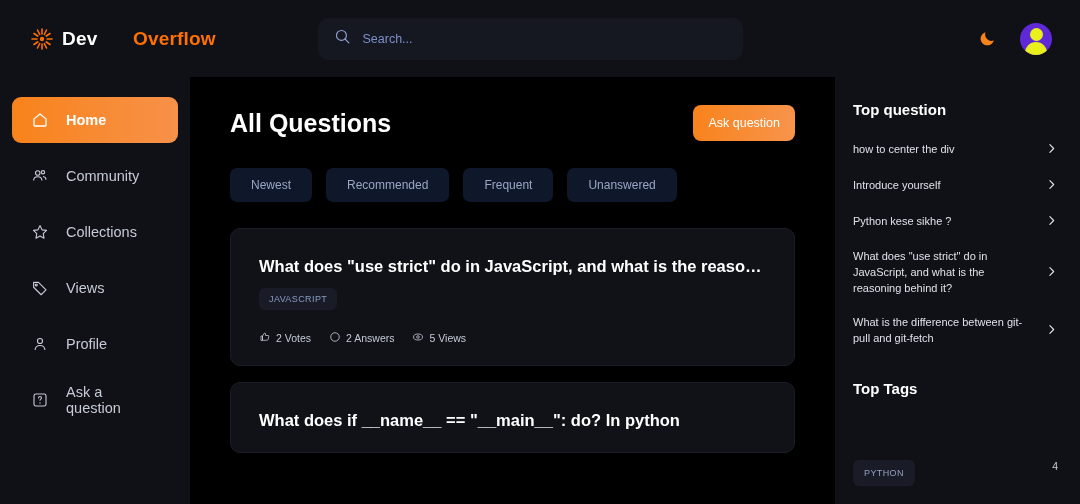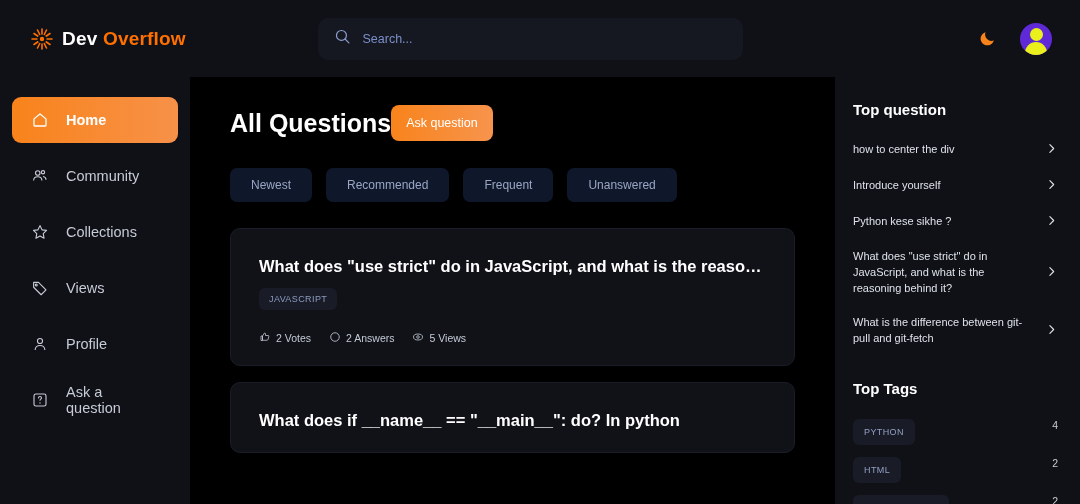--- a/index.html
+++ b/index.html
@@ -18,21 +18,21 @@
     display: flex; align-items: center;
     position: relative; z-index: 5;
   }
   .brand {
     width: 190px; flex: 0 0 190px;
     display: flex; align-items: center; gap: 8px;
     padding-left: 30px;
   }
   .logo-mark { width: 24px; height: 24px; flex: 0 0 24px; display:block; }
   .brand-text { font-size: 19px; font-weight: bold; color: #ffffff; letter-spacing: .2px; white-space: nowrap; }
-  .brand-text .accent { color: #ff7000; }
+  .brand-text .accent { color: #ff7000; margin-left: 30px; }
 
   .global-search-wrap { flex: 1; display: flex; justify-content: center; }
   .global-search {
     width: 425px; height: 42px;
     background: #151821;
     border-radius: 10px;
     display: flex; align-items: center; gap: 12px;
     padding: 0 16px;
   }
   .global-search .placeholder { color: #7b8ec8; font-size: 12.5px; }
@@ -73,21 +73,21 @@
   }
   .nav-item.active .ico svg { stroke: #ffffff; }
 
   
   .main {
     flex: 1; min-width: 0;
     background: #000000;
     padding: 28px 40px 0 40px;
     overflow: hidden;
   }
-  .main-head { display: flex; align-items: center; }
+  .main-head { display: flex; align-items: center; justify-content: space-between; }
   .page-title { font-size: 25px; font-weight: bold; color: #ffffff; }
   .ask-btn {
     background: linear-gradient(95deg, #f8831b 0%, #f7944d 100%);
     color: #fff; font-size: 12.5px;
     border: none; border-radius: 8px;
     padding: 11px 15px; cursor: pointer;
     white-space: nowrap;
   }
   .q-search {
     margin-top: 29px;
@@ -142,21 +142,21 @@
   }
   .rb-title { font-size: 15px; font-weight: bold; color: #ffffff; }
   .topq-list { margin-top: 14px; display: flex; flex-direction: column; }
   .topq-item {
     display: flex; align-items: center; justify-content: space-between; gap: 10px;
     padding: 9px 0; cursor: pointer;
   }
   .topq-item .txt { font-size: 11px; color: #dfe2ea; line-height: 1.45; }
   .rb-title.tags { margin-top: 24px; }
   .tag-list { margin-top: 22px; display: flex; flex-direction: column; gap: 12px; }
-  .tag-row { display: flex; align-items: flex-start; justify-content: space-between; }
+  .tag-row { display: flex; align-items: flex-start; justify-content: space-between; margin-top: 41px; }
   .tag-pill {
     background: #191c27; color: #93a0c2;
     font-size: 9px; letter-spacing: .4px;
     border-radius: 6px; padding: 8px 11px;
     text-transform: uppercase; cursor: pointer;
   }
   .tag-count { font-size: 10.5px; color: #c9ccd6; }
 </style>
 </head>
 <body>

